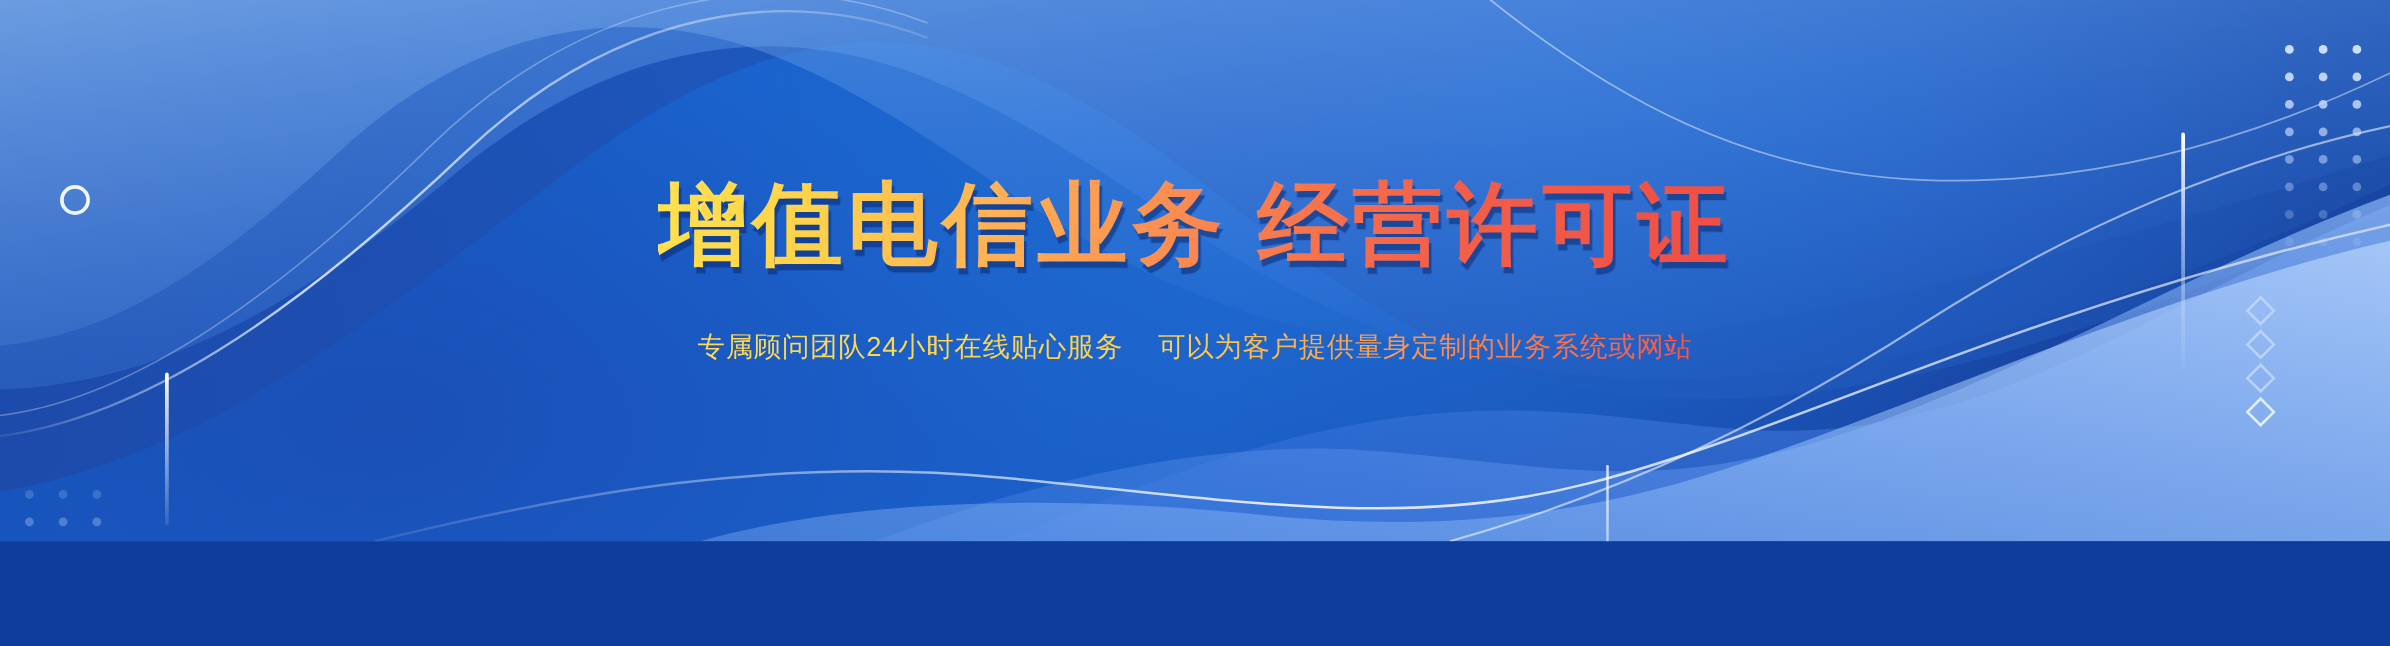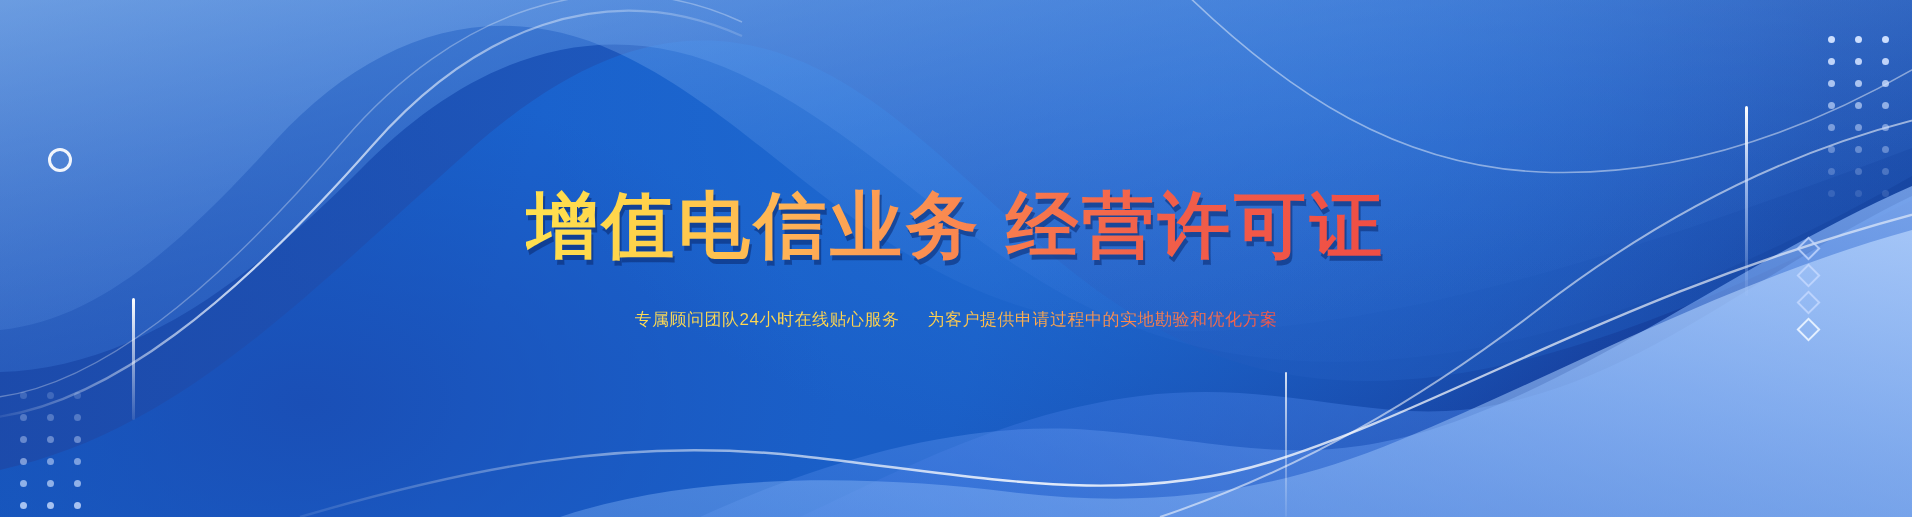--- a/index.html
+++ b/index.html
@@ -6,21 +6,21 @@
   html,body {
     width:1912px; height:517px;
     background:#0f3d9e;
     font-family:"Liberation Sans","DejaVu Sans",sans-serif;
     overflow:hidden;
   }
 
   #banner{
     position:relative;
     width:1912px;
-    height:517px;
+    height:433px;
     overflow:hidden;
     background:
       radial-gradient(ellipse 900px 520px at 62% 18%, #2170d6 0%, rgba(33,112,214,0) 72%),
       radial-gradient(ellipse 760px 460px at 16% 78%, #1a4fb6 0%, rgba(26,79,182,0) 70%),
       linear-gradient(105deg,#1457bd 0%,#1a62cd 28%,#1a5ec6 52%,#17419f 82%,#123a92 100%);
     text-decoration: underline;
   }
 
   .layer{ position:absolute; inset:0; width:100%; height:100%; }
   .layer svg{ display:block; width:100%; height:100%; }
@@ -89,21 +89,21 @@
     color:transparent;
     -webkit-text-fill-color:transparent;
     filter:drop-shadow(2px 5px 0 rgba(10,40,110,.55));
     margin-bottom:44px;
     padding:4px 0;
   }
 
   #subline{
     display:flex; align-items:center; gap:28px;
     white-space:nowrap;
-    font-size:17px;
+    font-size:22px;
     letter-spacing:.5px;
     line-height:1.3;
     text-align:right;
   }
   .subitem{
     background-clip:text;
     -webkit-background-clip:text;
     color:transparent;
     -webkit-text-fill-color:transparent;
   }
@@ -256,17 +256,17 @@
   <div id="diamond-1" class="diamond"></div>
   <div id="diamond-2" class="diamond"></div>
   <div id="diamond-3" class="diamond"></div>
   <div id="diamond-4" class="diamond"></div>
 
   <div id="content">
     <div id="headline">增值电信业务 经营许可证</div>
 
     <div id="subline">
       <span id="subitem-0" class="subitem">专属顾问团队24小时在线贴心服务</span>
-      <span id="subitem-1" class="subitem">为客户提供申请过程中的实地勘验和优化方案</span>
+      <span id="subitem-1" class="subitem">可以为客户提供量身定制的业务系统或网站</span>
     </div>
   </div>
 
 </div>
 
 </body></html>

